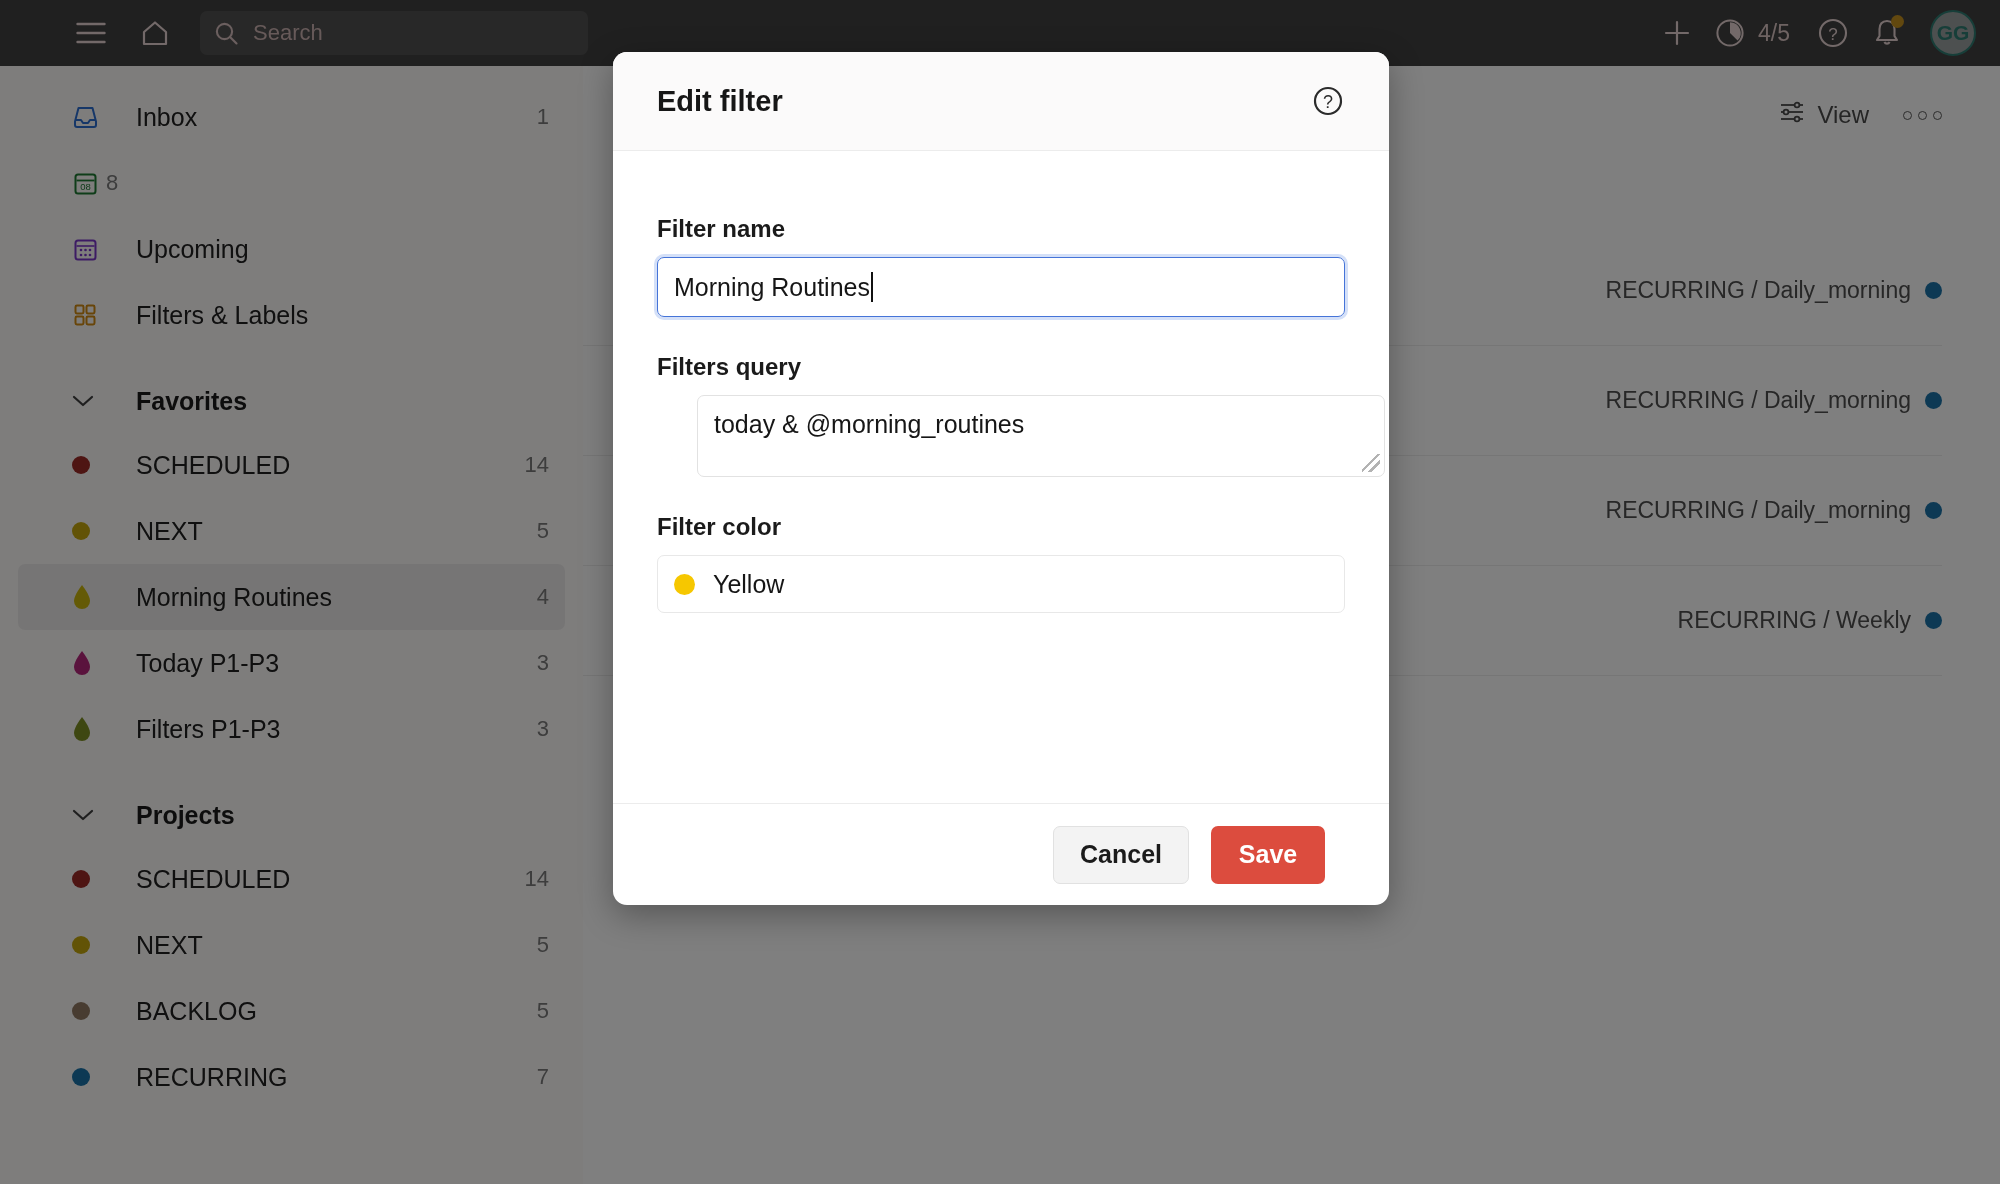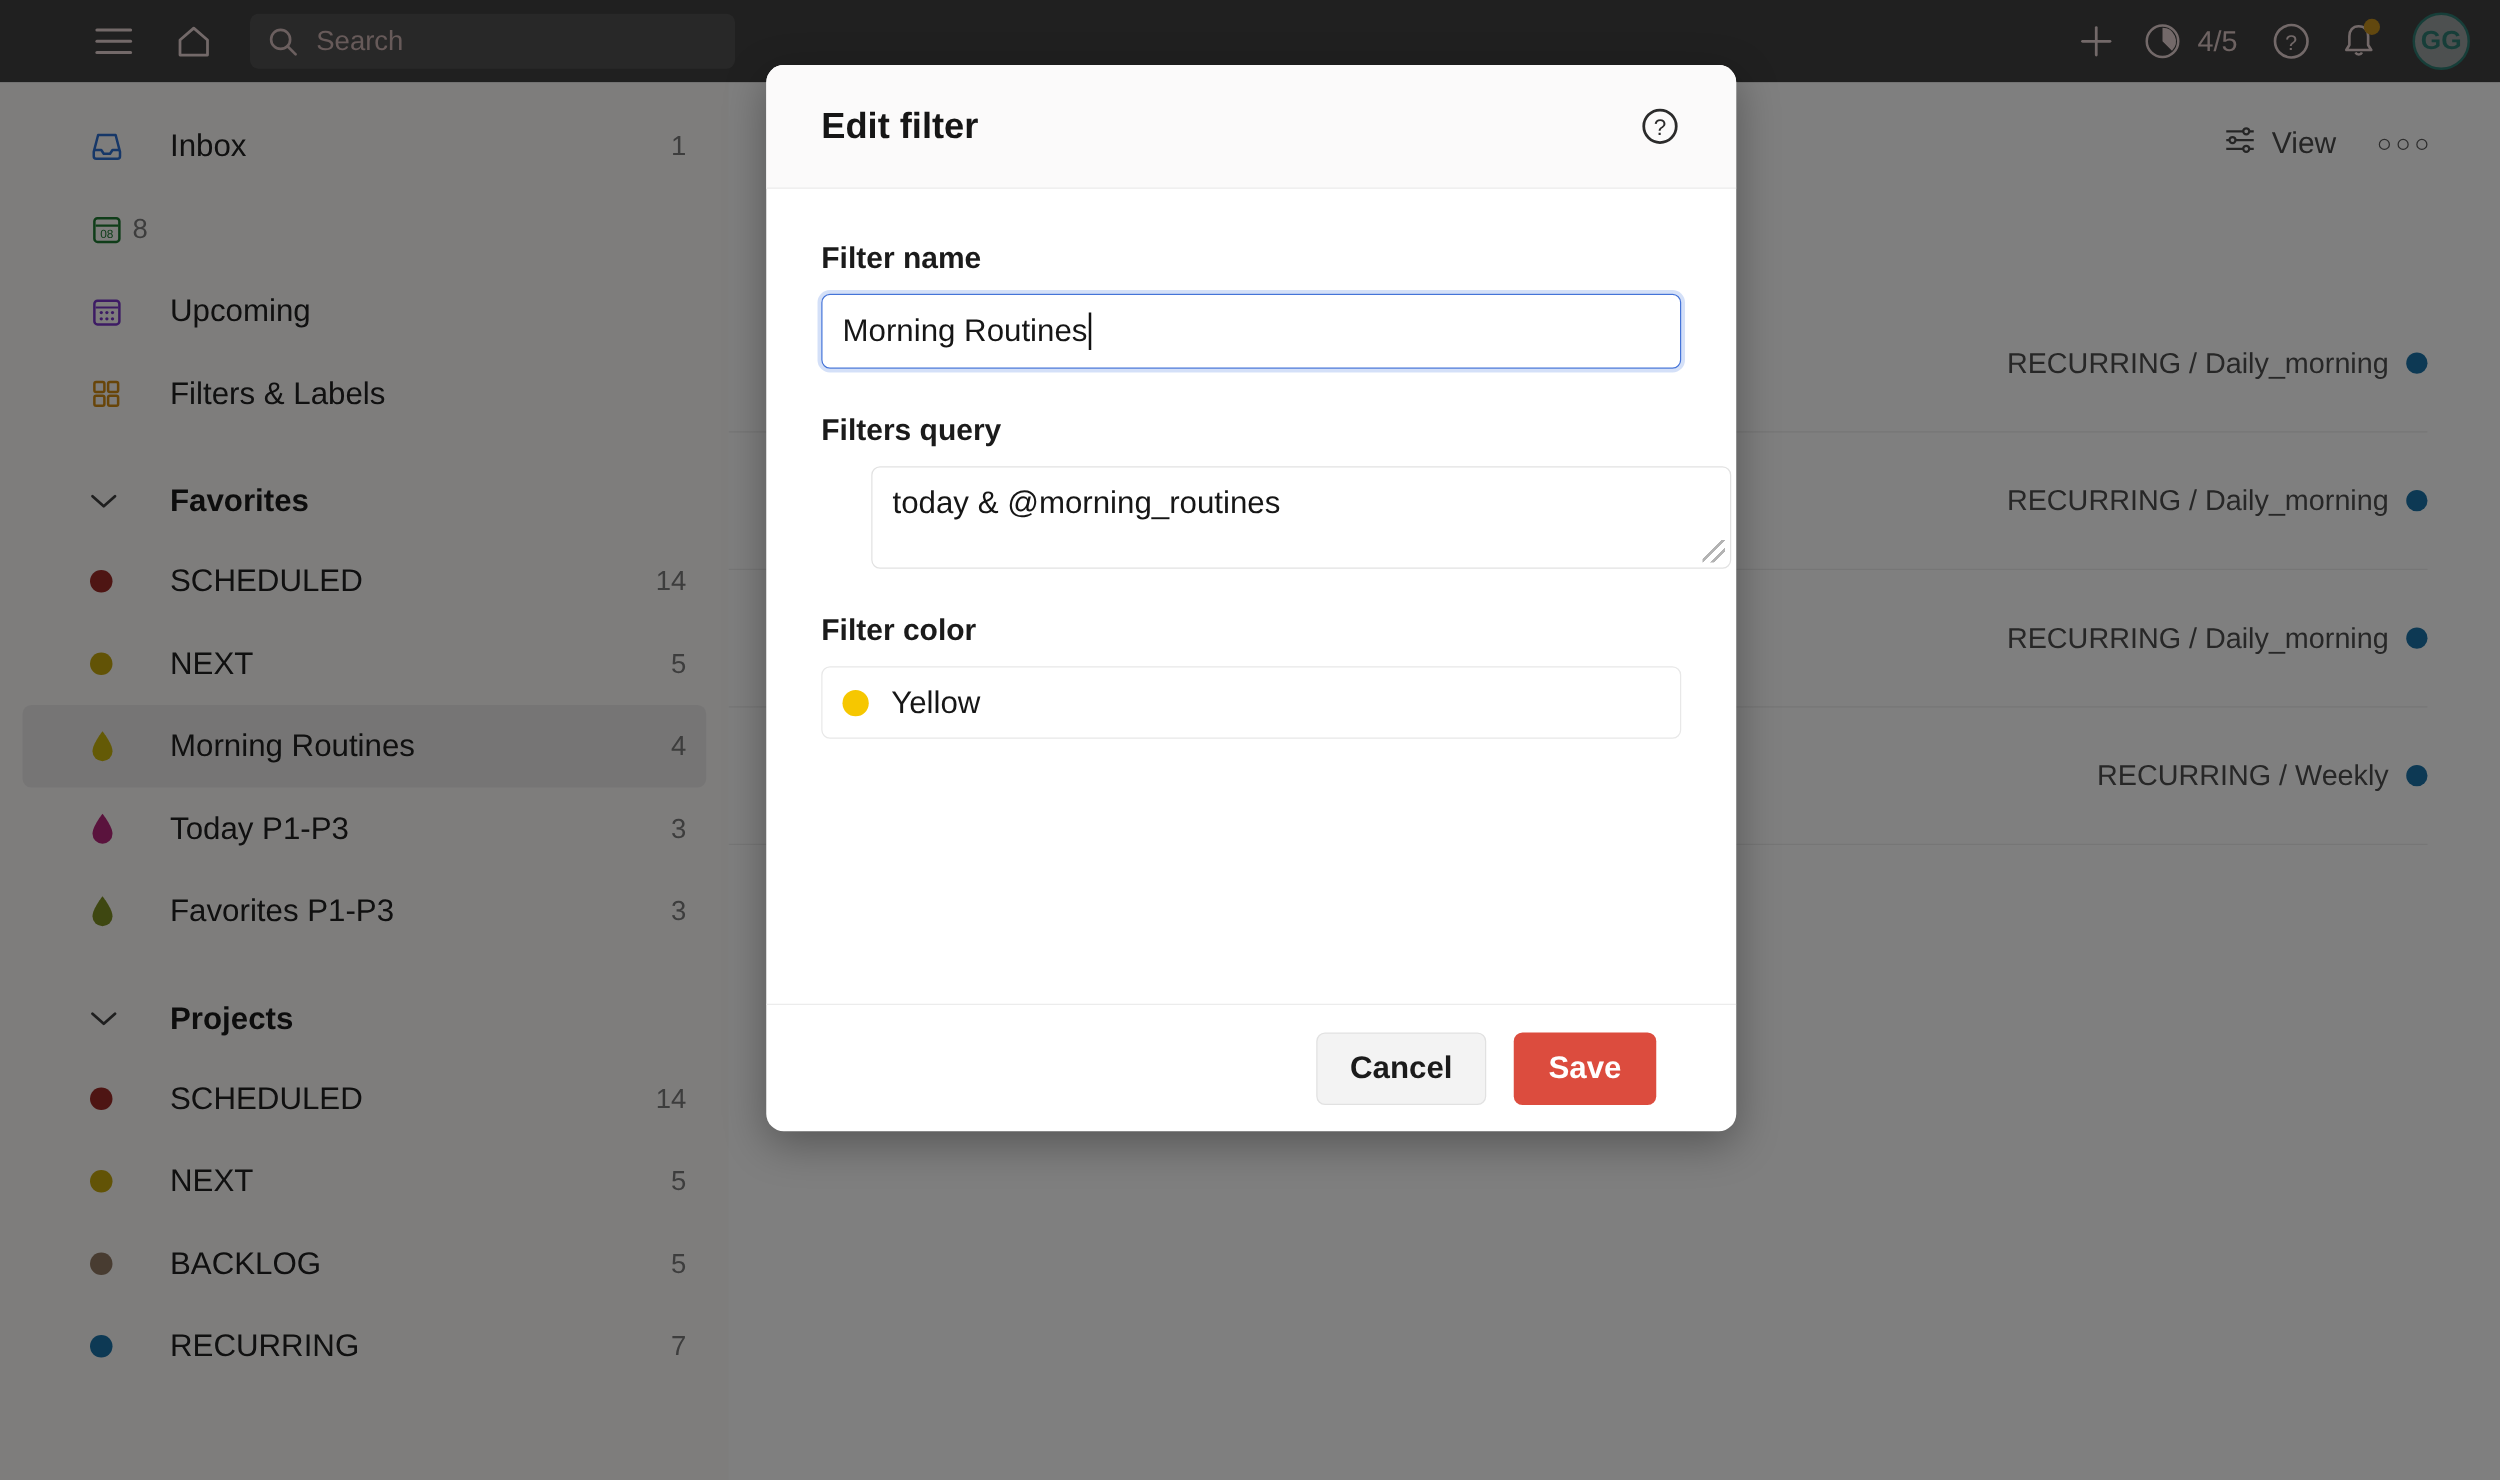--- a/index.html
+++ b/index.html
@@ -129,20 +129,21 @@
   
   .modal {
     position: absolute;
     left: 613px; top: 52px;
     width: 776px; height: 853px;
     background: #ffffff;
     border-radius: 14px;
     box-shadow: 0 10px 34px rgba(0,0,0,0.32);
     display: flex; flex-direction: column;
     overflow: hidden;
+    gap: 22px;
   }
   .modal-head {
     height: 99px; flex: none;
     background: #fbfafa;
     border-bottom: 1px solid #ececec;
     display: flex; align-items: center;
     padding: 0 44px;
   }
   .modal-title { font-size: 29px; font-weight: 700; color: #161616; flex: 1; }
   .help-ico { color: #2b2b2b; display: flex; }
@@ -385,21 +386,21 @@
         </span>
         <span class="nav-label">Today P1-P3</span>
         <span class="nav-count">3</span>
       </div>
       <div class="nav-item">
         <span class="nav-ico">
           <svg class="drop" viewBox="0 0 20 26">
               <path d="M10 1 C10 1 18 11 18 17 A8 8 0 0 1 2 17 C2 11 10 1 10 1 Z" fill="#7d8f23"></path>
             </svg>
         </span>
-        <span class="nav-label">Favorites P1-P3</span>
+        <span class="nav-label">Filters P1-P3</span>
         <span class="nav-count">3</span>
       </div>
 
       <div class="sec-head">
         <span class="sec-chev">
           <svg width="22" height="14" viewBox="0 0 22 14">
               <path d="M2 3 L11 11 L20 3" fill="none" stroke="currentColor" stroke-width="2.2" stroke-linecap="round" stroke-linejoin="round"></path>
             </svg>
         </span>
         <span class="sec-title">Projects</span>

